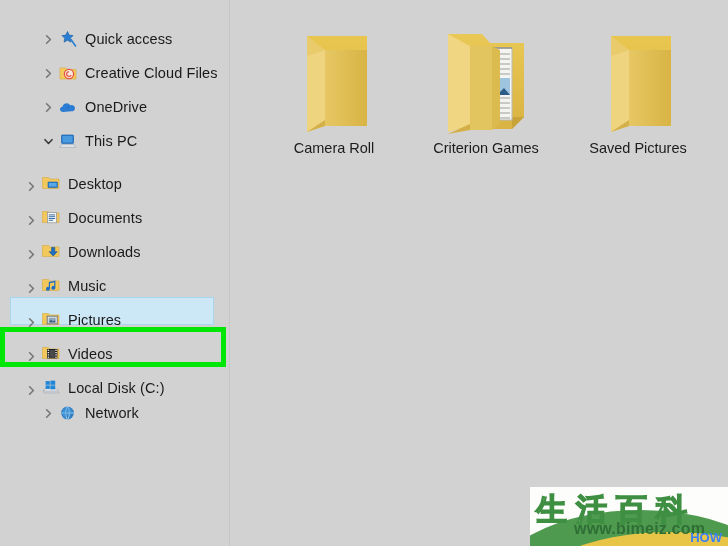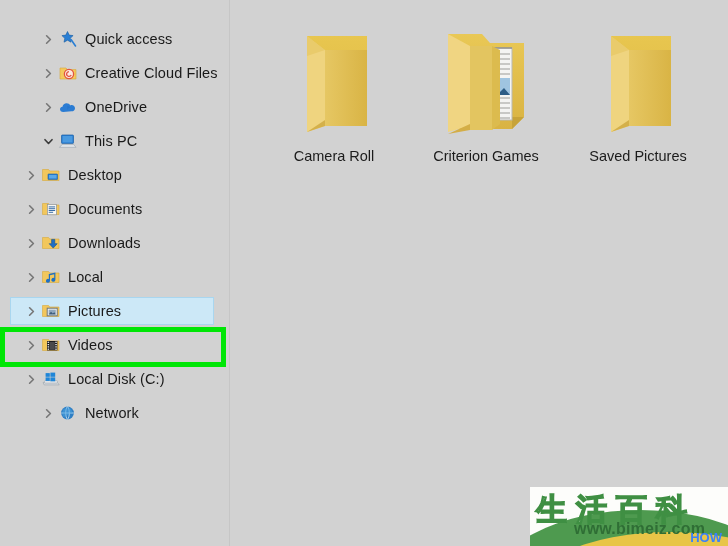--- a/index.html
+++ b/index.html
@@ -36,21 +36,21 @@
     background: #c6c6c6;
   }
   .nav-row {
     height: 34px;
     display: flex;
     align-items: center;
     position: relative;
     box-sizing: border-box;
   }
   .nav-row.level1 { padding-left: 6px; margin-left: 33px; }
-  .nav-row.level2 { padding-left: 22px; }
+  .nav-row.level2 { padding-left: 22px; align-items: flex-end; }
 
   .chev {
     width: 18px;
     flex: 0 0 18px;
     display: flex;
     align-items: center;
     justify-content: center;
     color: #767676;
     font-size: 13px;
     line-height: 1;
@@ -121,21 +121,21 @@
     flex-direction: column;
     align-items: center;
   }
   .item-icon {
     height: 122px;
     display: flex;
     align-items: flex-end;
     justify-content: center;
   }
   .item-label {
-    margin-top: 12px;
+    margin-top: 4px;
     font-size: 14.5px;
     color: #1c1c1c;
     white-space: nowrap;
   }
 
   
   .watermark {
     position: absolute;
     right: 0;
     bottom: 0;
@@ -304,21 +304,21 @@
             <svg width="11" height="11" viewBox="0 0 11 11">
               <path d="M3.6 1.8L7.4 5.5 3.6 9.2" fill="none" stroke="#767676" stroke-width="1.6" stroke-linecap="round" stroke-linejoin="round"></path>
             </svg>
           </span>
           <span class="nav-ico">
             <svg width="20" height="18" viewBox="0 0 20 18">
               <path d="M1.5 3.5h6l1.3 1.5H18v9.5H1.5z" fill="#f2c75c" stroke="#d7a93c" stroke-width=".6"></path>
               <path d="M14.4 4.6v7.1a2 2 0 1 1-1.2-1.8V6.3l-4.2 1v5.5a2 2 0 1 1-1.2-1.8V6z" fill="#1f6fc4"></path>
             </svg>
           </span>
-          <span class="nav-label">Local</span>
+          <span class="nav-label">Music</span>
         </div>
         <div class="nav-row level2 selected">
           <div class="sel-bg"></div>
           <span class="chev">
             <svg width="11" height="11" viewBox="0 0 11 11">
               <path d="M3.6 1.8L7.4 5.5 3.6 9.2" fill="none" stroke="#767676" stroke-width="1.6" stroke-linecap="round" stroke-linejoin="round"></path>
             </svg>
           </span>
           <span class="nav-ico">
             <svg width="20" height="18" viewBox="0 0 20 18">

